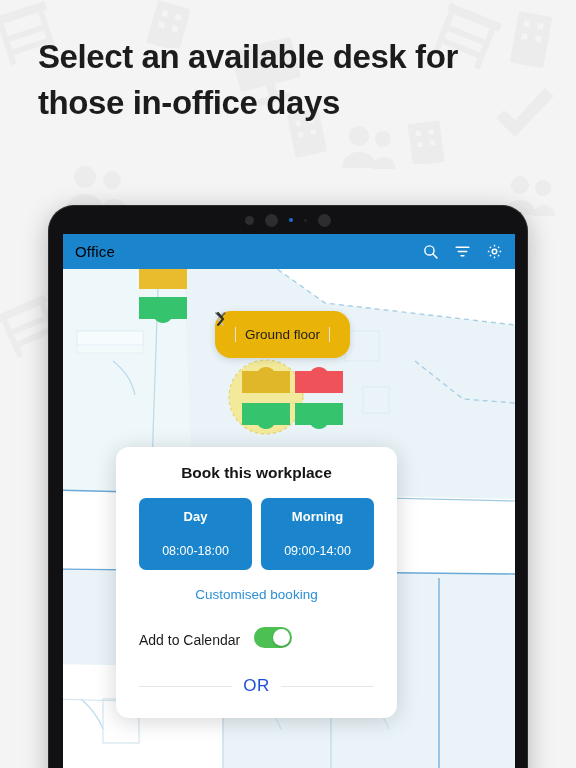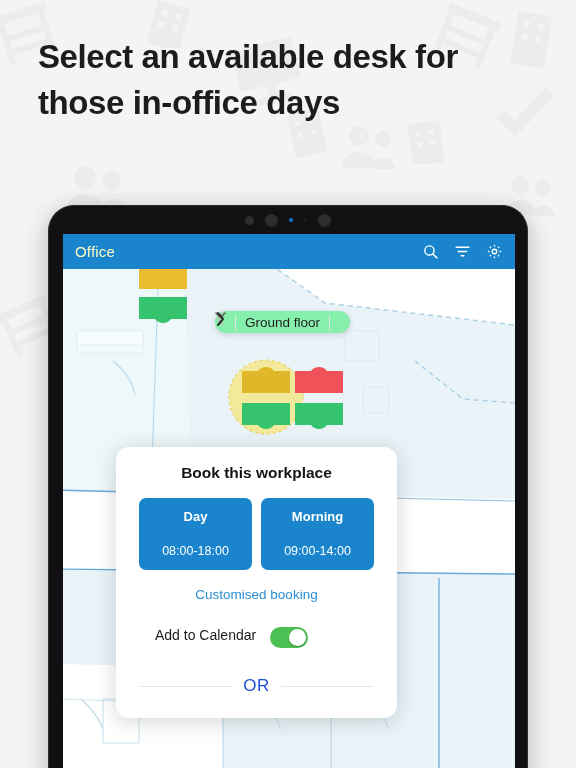--- a/index.html
+++ b/index.html
@@ -66,40 +66,40 @@
 
   
   #appbar {
     position: relative;
     height: 35px;
     background: #1a85cc;
     display: flex; align-items: center;
     padding: 0 12px;
     z-index: 6;
   }
-  #app-title { color: #fef9c3; font-size: 15px; letter-spacing: .2px; text-align: center; }
+  #app-title { color: #000000; font-size: 15px; letter-spacing: .2px; text-align: center; }
   #appbar-actions { margin-left: auto; display: flex; align-items: center; gap: 15px; }
   .bar-icon { width: 17px; height: 17px; display: block; }
 
   
   #map {
     position: absolute;
     left: 0; top: 35px;
     width: 452px; height: 537px;
     background: #ffffff;
     overflow: hidden;
   }
   #map svg { position: absolute; left: 0; top: 0; }
 
   
   #floor-pill {
     position: absolute;
     left: 152px; top: 42px;
-    height: 22px;
-    background: #86efac;
+    height: 47px;
+    background: #eab308;
     border-radius: 16px;
     display: flex; align-items: center;
     padding: 0 11px;
     box-shadow: 0 2px 7px rgba(0,0,0,0.14);
     z-index: 5;
   }
   #floor-prev { color: #c2c2c2; display: flex; }
   #floor-next { color: #2d2d2d; display: flex; }
   .pill-sep { width: 1px; height: 15px; background: #e2e2e2; margin: 0 9px; }
   #floor-label {
@@ -139,23 +139,22 @@
   #custom-link {
     display: block;
     text-align: center;
     margin-top: 17px;
     font-size: 13.5px;
     color: #2a8fd6;
     cursor: pointer;
   }
 
   #calendar-row {
-    display: flex; align-items: flex-start; gap: 14px;
+    display: flex; align-items: flex-end; gap: 14px;
     margin-top: 25px;
-    margin-left: 16px;
   }
   #calendar-label { font-size: 14px; color: #1c1c1c; }
   #calendar-toggle {
     width: 38px; height: 21px;
     background: #4cc052;
     border-radius: 11px;
     position: relative;
     cursor: pointer;
     flex: none;
   }

